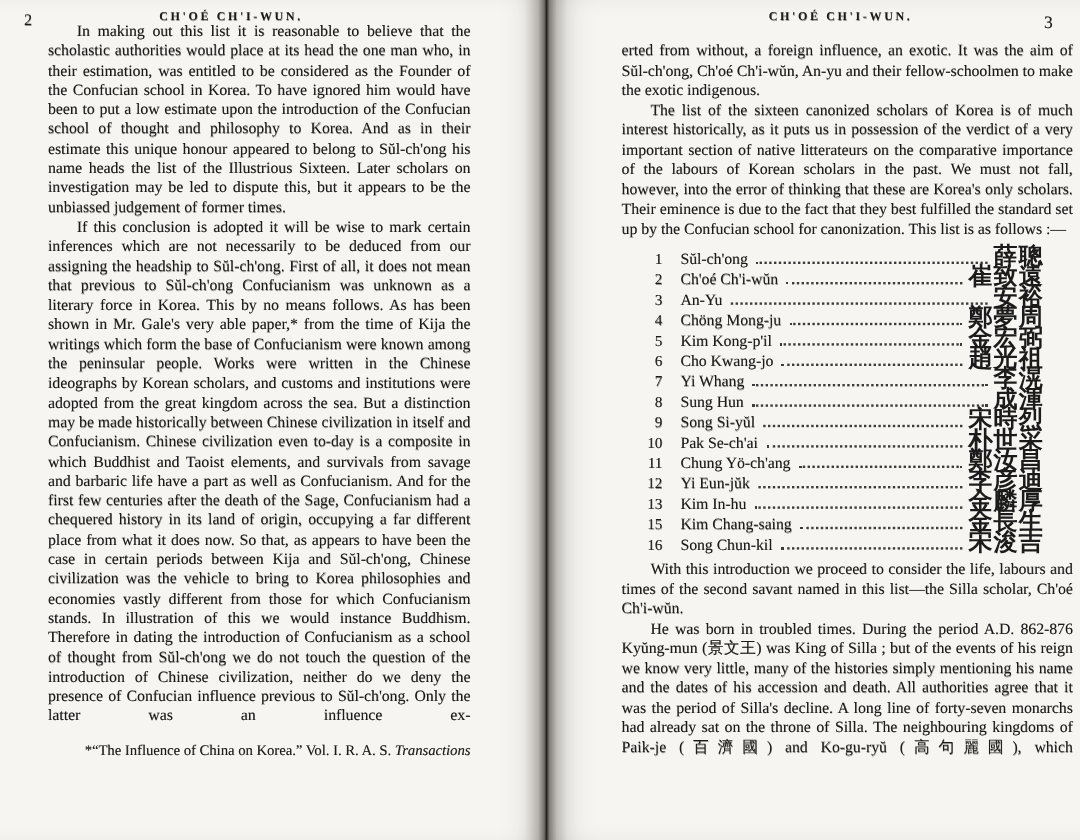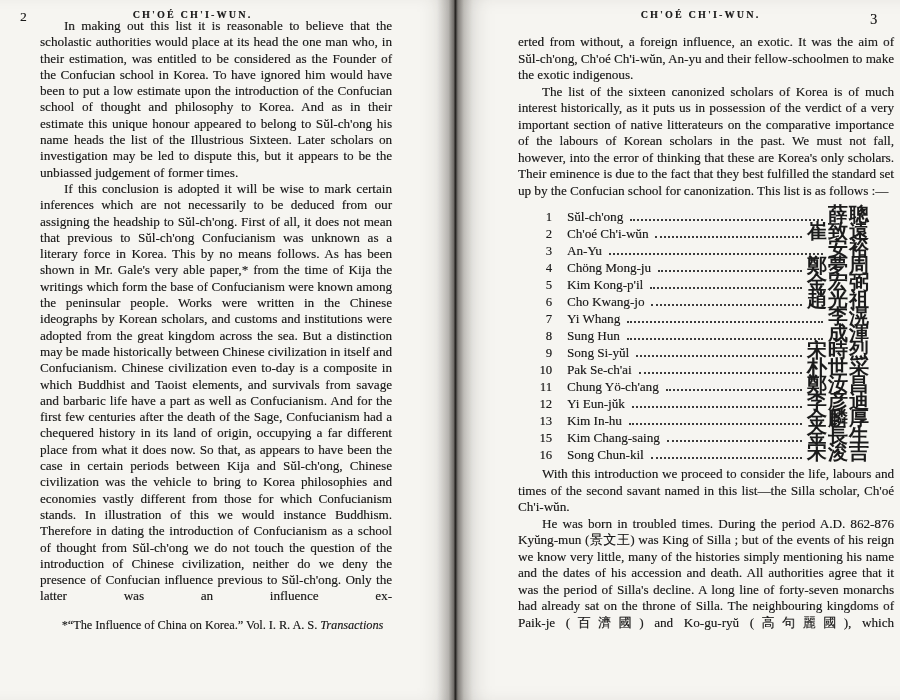--- a/index.html
+++ b/index.html
@@ -43,21 +43,21 @@
     text-align: justify;
   }
   .body-left  { left: 40px; top: 18px; width: 352px; line-height: 16.3px; }
   .body-right { left: 63px; top: 34px; width: 376px; line-height: 16.5px; }
 
   .para { text-align: justify; text-indent: 24px; margin: 0; }
   .paras-left .para:last-child { text-align-last: justify; }
   .paras-bottom .para:last-child { text-align-last: justify; }
   .cont-first .para:first-child { text-indent: 0; }
 
-  .footnote { margin-top: 12px; font-size: 12.2px; line-height: 16.5px; text-align: center; }
+  .footnote { margin-top: 12px; font-size: 12.2px; line-height: 16.5px; text-align: right; }
   .fn-line1 { padding-left: 13px; white-space: nowrap; }
   .fn-line2 { padding-left: 40px; }
   .fn-italic { font-style: italic; }
 
   .scholar-list { margin: 7px 0 5px 0; padding: 0 24px 0 14px; }
   .srow { display: flex; align-items: baseline; height: 17px; line-height: 17px; }
   .snum  { width: 20px; text-align: right; flex: 0 0 20px; font-size: 12.6px; }
   .sname { margin-left: 15px; white-space: nowrap; font-size: 13.1px; }
   .leader { flex: 1 1 auto; border-bottom: 2px dotted #3c3c3c; margin: 0 5px 4px 7px; min-width: 12px; }
   .hanja { white-space: nowrap; font-size: 20px; letter-spacing: 1px; font-weight: 600; text-shadow: none; }

